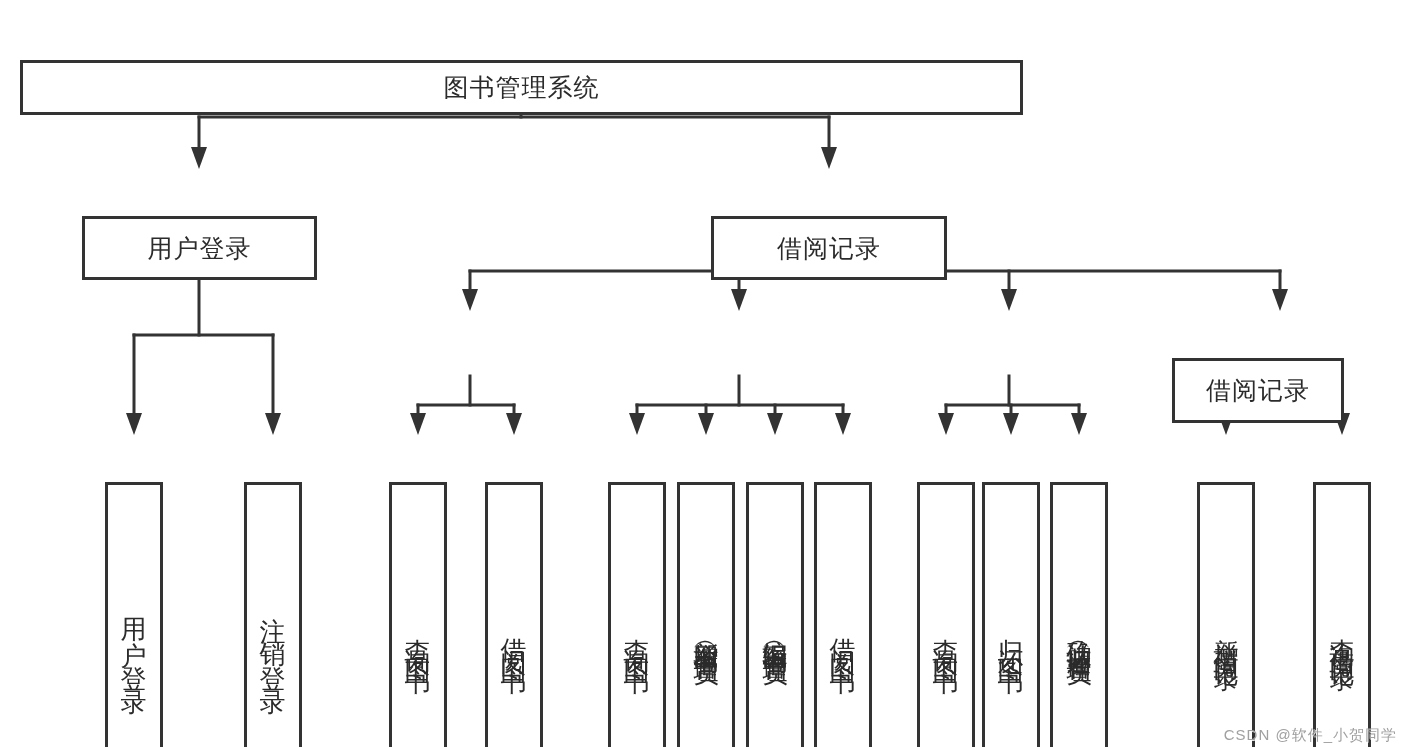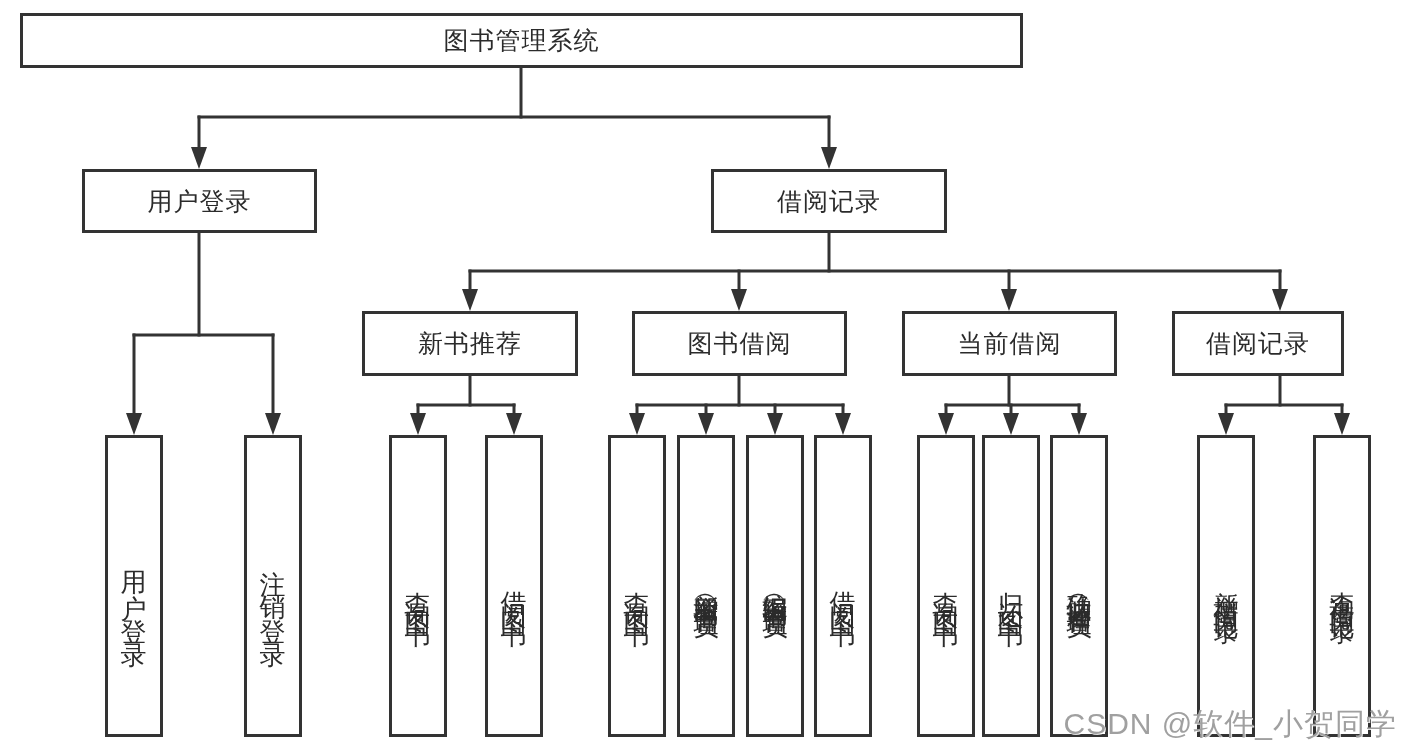--- a/index.html
+++ b/index.html
@@ -24,20 +24,21 @@
   }
   .box {
     position: absolute;
     box-sizing: border-box;
     border: 3px solid #333333;
     background: #ffffff;
     display: flex;
     align-items: center;
     justify-content: center;
     color: #2b2b2b;
+    margin-top: 47px;
   }
   .box.h span {
     font-size: 25px;
     letter-spacing: 1px;
     white-space: nowrap;
   }
   .box.v span {
     writing-mode: vertical-rl;
     text-orientation: mixed;
     font-size: 26px;
@@ -45,21 +46,21 @@
     white-space: nowrap;
   }
   .box.sp-wide  span { letter-spacing: 24px; padding-top: 24px; }
   .box.sp-short span { letter-spacing: 10px; padding-top: 10px; }
   .box.sp-mid   span { letter-spacing: 6px;  padding-top: 6px; font-size: 25px; }
   .box.sp-long  span { letter-spacing: 3px;  padding-top: 3px; font-size: 25px; }
   #watermark {
     position: absolute;
     right: 8px;
     bottom: 2px;
-    font-size: 30px;
+    font-size: 15px;
     letter-spacing: 1px;
     color: #a0a0a0;
     text-shadow: 1px 1px 0 rgba(255,255,255,0.85);
     white-space: nowrap;
   }
   svg line { stroke: #333333; stroke-width: 3; stroke-linecap: square; }
   svg path { fill: #333333; stroke: none; }
 </style>
 </head>
 <body>
@@ -146,29 +147,20 @@
     <span>图书管理系统</span>
   </div>
 
   <div class="box h" style="left:82px;top:169px;width:235px;height:64px">
     <span>用户登录</span>
   </div>
   <div class="box h" style="left:711px;top:169px;width:236px;height:64px">
     <span>借阅记录</span>
   </div>
 
-  <div class="box h" style="left:362px;top:311px;width:216px;height:65px">
-    <span>新书推荐</span>
-  </div>
-  <div class="box h" style="left:632px;top:311px;width:215px;height:65px">
-    <span>图书借阅</span>
-  </div>
-  <div class="box h" style="left:902px;top:311px;width:215px;height:65px">
-    <span>当前借阅</span>
-  </div>
   <div class="box h" style="left:1172px;top:311px;width:172px;height:65px">
     <span>借阅记录</span>
   </div>
 
   <div class="box v sp-wide" style="left:105px;top:435px;width:58px;height:302px">
     <span>用户登录</span>
   </div>
   <div class="box v sp-wide" style="left:244px;top:435px;width:58px;height:302px">
     <span>注销登录</span>
   </div>

